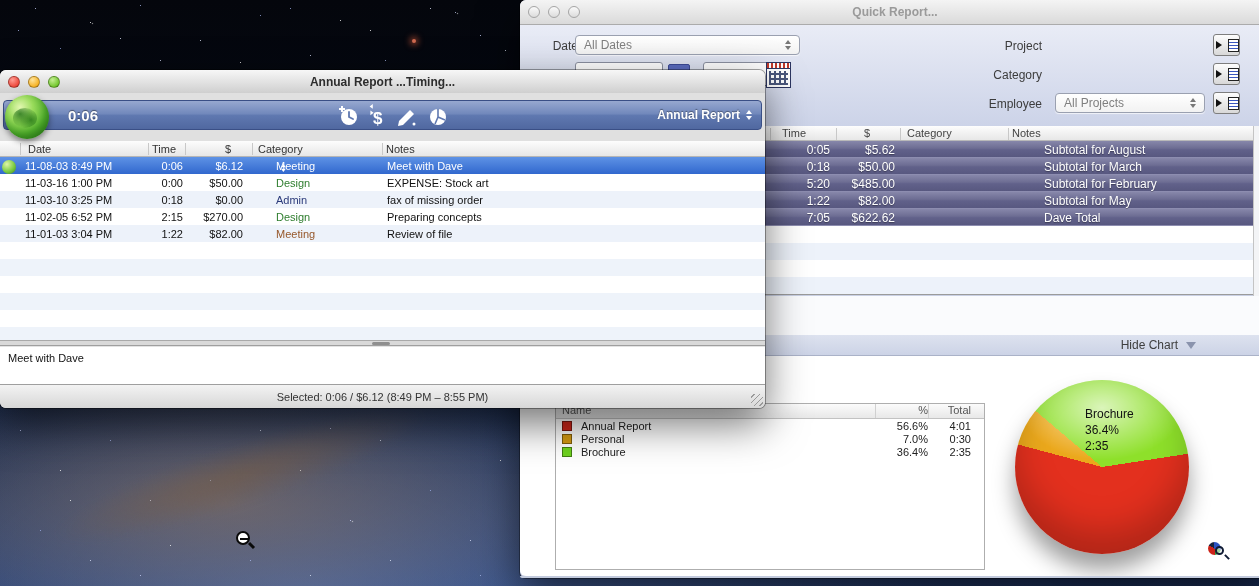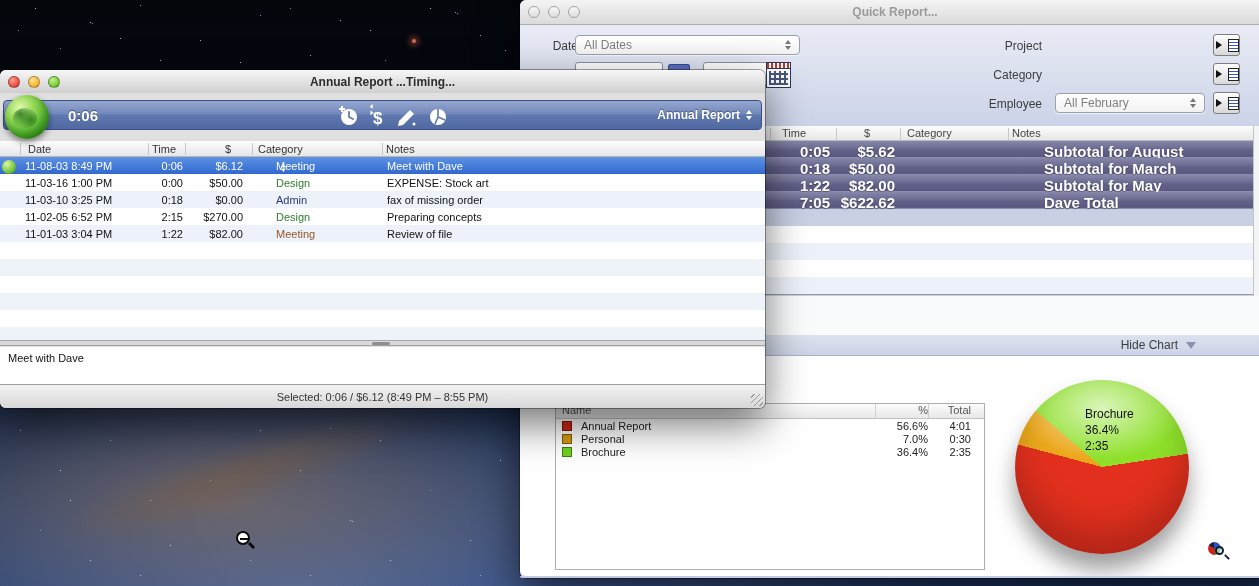--- a/index.html
+++ b/index.html
@@ -67,21 +67,21 @@
   .calendar { position:absolute; width:25px; height:26px; background:#fff; border:1px solid #2c3560; }
   .calendar .cal-top { height:6px; background:repeating-linear-gradient(90deg,#c0392b 0 2px,#ffffff 2px 4px); border-bottom:1px solid #2c3560;}
   .calendar .cal-grid { position:absolute; left:2px; right:2px; top:8px; bottom:2px;
     background:repeating-linear-gradient(0deg,#2b3a66 0 2px,transparent 2px 5px),
                repeating-linear-gradient(90deg,#2b3a66 0 2px,transparent 2px 5px); opacity:.85;}
 
   .qr-thead { position:absolute; left:0; top:126px; width:733px; height:15px;
     background:linear-gradient(180deg,#fdfdfd,#e7e7e7); border-bottom:1px solid #b9b9b9; font-size:11px; color:#444; }
   .qr-thead .th { position:absolute; top:1px; }
   .qr-rows { position:absolute; left:0; top:141px; width:733px; }
-  .qr-row { position:relative; height:17px; font-size:15px; font-weight:bold; color:#fff;
+  .qr-row { position:relative; height:17px; font-size:12px; font-weight:normal; color:#fff;
     background:linear-gradient(180deg,#8787aa 0%,#6d6d93 45%,#61618a 55%,#585880 100%);
     border-bottom:1px solid #8d8db0; text-shadow:0 1px 1px rgba(0,0,0,0.35); }
   .qr-row span { position:absolute; top:2px; }
   .qc-time  { right:423px; }
   .qc-amt   { right:358px; }
   .qc-notes { left:524px; }
   .qr-empty { position:absolute; left:0; top:226px; width:733px; height:69px;
     background:repeating-linear-gradient(180deg,#ffffff 0 17px,#edf2fa 17px 34px); border-bottom:1px solid #9b9b9b; }
   .qr-scrollstrip { position:absolute; left:733px; top:126px; width:17px; height:170px; background:#f3f4f6; border-left:1px solid #c4c4c4;}
   .qr-mid { position:absolute; left:0; top:296px; right:0; height:39px; background:#fafbfd; }
@@ -212,21 +212,21 @@
       </div>
 
     <div class="flabel" style="left:452px; top:43px;">Category</div>
     <div class="detail-btn" style="left:693px; top:38px;">
         <span class="tri"></span>
         <span class="doc"></span>
       </div>
 
     <div class="flabel" style="left:452px; top:72px;">Employee</div>
     <div class="dropdown" style="left:535px; top:68px; width:150px;">
-      <span class="dd-val">All February</span>
+      <span class="dd-val">All Projects</span>
       <span class="ud-arrows">
           <i class="u"></i>
           <i class="d"></i>
         </span>
     </div>
     <div class="detail-btn" style="left:693px; top:67px;">
         <span class="tri"></span>
         <span class="doc"></span>
       </div>
   </div>
@@ -244,20 +244,25 @@
   <div class="qr-rows">
       <div class="qr-row">
         <span class="qc-time">0:05</span>
         <span class="qc-amt" style="right: 358px;">$5.62</span>
         <span class="qc-notes">Subtotal for August</span>
       </div>
       <div class="qr-row">
         <span class="qc-time">0:18</span>
         <span class="qc-amt" style="right: 358px;">$50.00</span>
         <span class="qc-notes">Subtotal for March</span>
+      </div>
+      <div class="qr-row">
+        <span class="qc-time">5:20</span>
+        <span class="qc-amt" style="right: 358px;">$485.00</span>
+        <span class="qc-notes">Subtotal for February</span>
       </div>
       <div class="qr-row">
         <span class="qc-time">1:22</span>
         <span class="qc-amt" style="right: 358px;">$82.00</span>
         <span class="qc-notes">Subtotal for May</span>
       </div>
       <div class="qr-row">
         <span class="qc-time">7:05</span>
         <span class="qc-amt" style="right: 358px;">$622.62</span>
         <span class="qc-notes">Dave Total</span>

